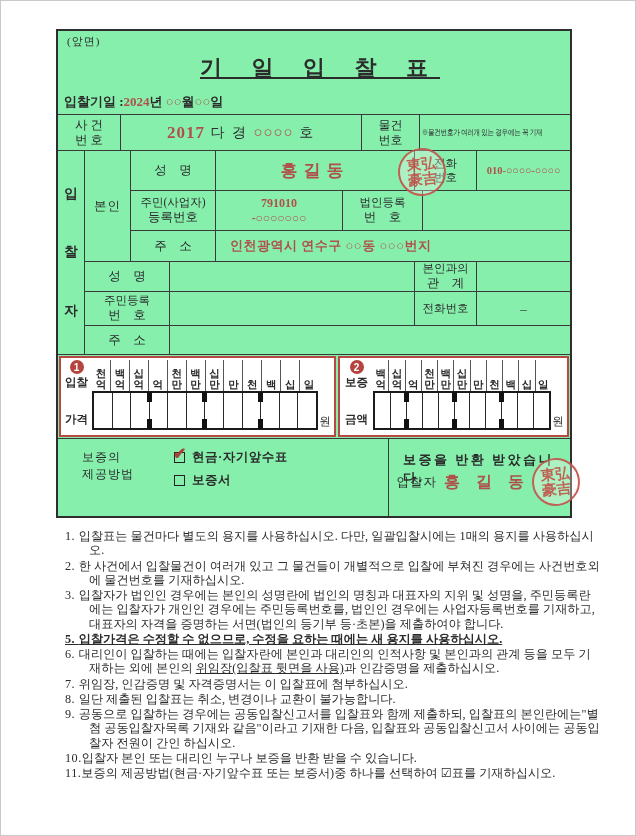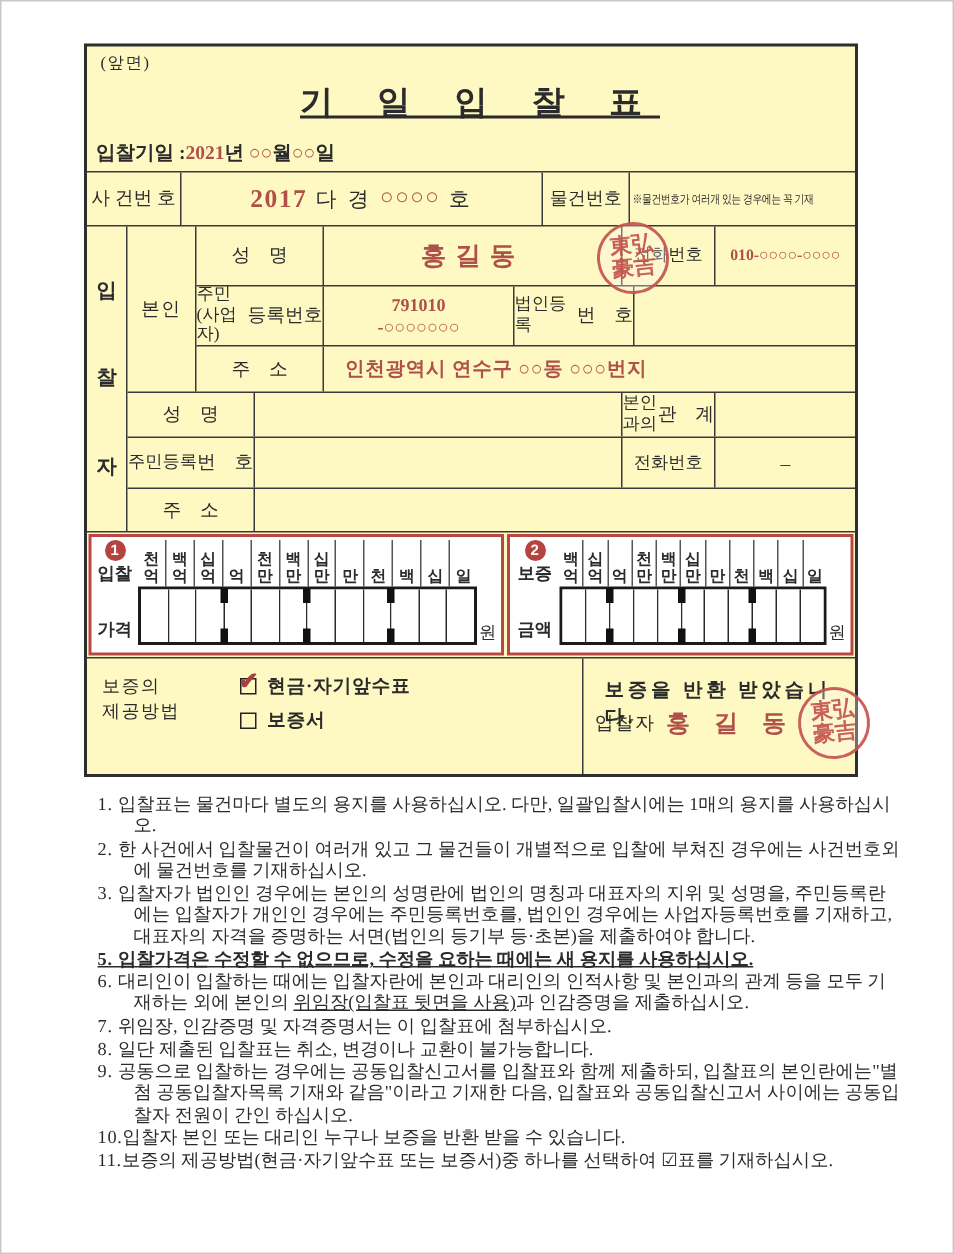--- a/index.html
+++ b/index.html
@@ -5,39 +5,39 @@
   * { margin:0; padding:0; box-sizing:border-box; }
   html,body { background:#e8e8e8; }
   body { font-family:"Liberation Serif","DejaVu Serif",serif; color:#2b2b2b; }
   .page {
     position:relative; width:636px; height:836px; background:#ffffff;
     border:1px solid #c9c9c9; margin:0 auto; overflow:hidden;
   }
   
   .form-box {
     position:absolute; left:55px; top:28px; width:516px;
-    border:2px solid #2e2e2e; background:#fef9c3;
+    border:2px solid #2e2e2e; background:#86efac;
   }
   .front-label { font-size:11px; padding:3px 0 0 9px; letter-spacing:1px; }
   .title { text-align:center; font-size:22px; font-weight:bold; letter-spacing:12px; padding:4px 0 10px 12px;text-decoration:underline; }
   .header-row {
     display:flex; justify-content:space-between; align-items:flex-end;
     padding:0 8px 3px 6px; font-size:13.5px;
   }
   .court-red { color:#a8403c; font-weight:bold; }
   .court-black { font-weight:bold; letter-spacing:1px; }
   .recipient { margin-left:26px; font-weight:bold; letter-spacing:2px; white-space:pre; }
   .bid-date { font-size:13px; font-weight:bold; }
   .red-hand { color:#b0504a; font-weight:bold; }
   
   .trow { display:flex; border-top:1px solid #3a3a3a; }
   .cell { border-right:1px solid #3a3a3a; }
   .cell:last-child { border-right:none; }
   .vcenter { display:flex; align-items:center; justify-content:center; }
-  .two-line { display:flex; flex-direction:row; align-items:center; justify-content:center; line-height:1.2; }
+  .two-line { display:flex; flex-direction:column; align-items:center; justify-content:center; line-height:1.2; }
   .lbl-txt { white-space:pre; font-size:12.5px; }
   
   .case-row { height:36px; border-top:1.5px solid #3a3a3a; }
   .c-caselabel { width:63px; }
   .c-caseval { flex:1; font-size:14px; letter-spacing:2px; }
   .c-caseval .yr { font-size:17px; letter-spacing:1px; }
   .c-caseval .circ { font-size:15px; letter-spacing:1px; }
   .c-itemlabel { width:58px; font-size:12px; }
   .c-itemnote { width:150px; display:flex; align-items:center; }
   .c-itemnote span { font-size:8px; white-space:nowrap; transform:scaleX(0.82); transform-origin:left center; letter-spacing:-0.3px; padding-left:2px; }
@@ -92,21 +92,21 @@
              font-size:10.5px; line-height:1.1; border-right:1px solid #555; font-weight:bold; }
   .dg-head:last-child { border-right:none; }
   .dg-cells { display:flex; flex:1; border:2px solid #1b1b1b; }
   .dg-cell { flex:1; border-right:1px solid #2a2a2a; position:relative; background:#fff; }
   .dg-cell:last-child { border-right:none; }
   .dg-cell.thick::before { content:""; position:absolute; top:-1px; right:-3px; width:5px; height:10px; background:#111; z-index:2; }
   .dg-cell.thick::after  { content:""; position:absolute; bottom:-1px; right:-3px; width:5px; height:10px; background:#111; z-index:2; }
   .dg-unit { width:14px; align-self:flex-end; font-size:11.5px; text-align:center; padding-bottom:1px; }
   
   .method-row { height:78px; border-top:1px solid #3a3a3a; }
-  .m-left { width:331px; display:flex; padding:10px 4px 4px 10px; }
+  .m-left { width:331px; display:flex; padding:10px 4px 4px 24px; }
   .m-label { width:92px; font-size:12px; line-height:1.45; letter-spacing:1px; }
   .m-opts { flex:1; padding-top:0; }
   .opt-row { display:flex; align-items:center; margin-bottom:6px; position:relative; }
   .cb { width:11px; height:11px; border:1.5px solid #222; display:inline-block; position:relative; margin-right:7px; flex:none; }
   .cb .check { position:absolute; top:-9px; left:-2px; color:#a8403c; font-size:16px; font-weight:bold; }
   .opt-label { font-size:12.5px; font-weight:bold; letter-spacing:0.5px; }
   .m-right { flex:1; position:relative; padding:12px 8px 0 14px; }
   .return-text { font-size:13px; letter-spacing:2.5px; font-weight:bold; }
   .sign-line { position:absolute; right:16px; bottom:10px; display:flex; align-items:center; }
   .sign-label { font-size:12.5px; letter-spacing:1px; margin-right:7px; }
@@ -124,21 +124,21 @@
 <body>
 
 <div class="page">
   <div class="form-box">
 
     <div class="front-label">(앞면)</div>
     <div class="title">기 일 입 찰 표</div>
 
     <div class="header-row">
       <div class="bid-date">
-        <span>입찰기일</span><span> :</span><span class="red-hand">2021</span><span>년 </span><span class="red-hand">○○</span><span>월</span><span class="red-hand">○○</span><span>일</span>
+        <span>입찰기일</span><span> :</span><span class="red-hand">2024</span><span>년 </span><span class="red-hand">○○</span><span>월</span><span class="red-hand">○○</span><span>일</span>
       </div>
     </div>
 
     <div class="trow case-row">
       <div class="cell c-caselabel two-line">
         <span class="lbl-txt">사 건</span>
         <span class="lbl-txt">번 호</span>
       </div>
       <div class="cell c-caseval vcenter">
         <span class="red-hand yr">2017</span>

